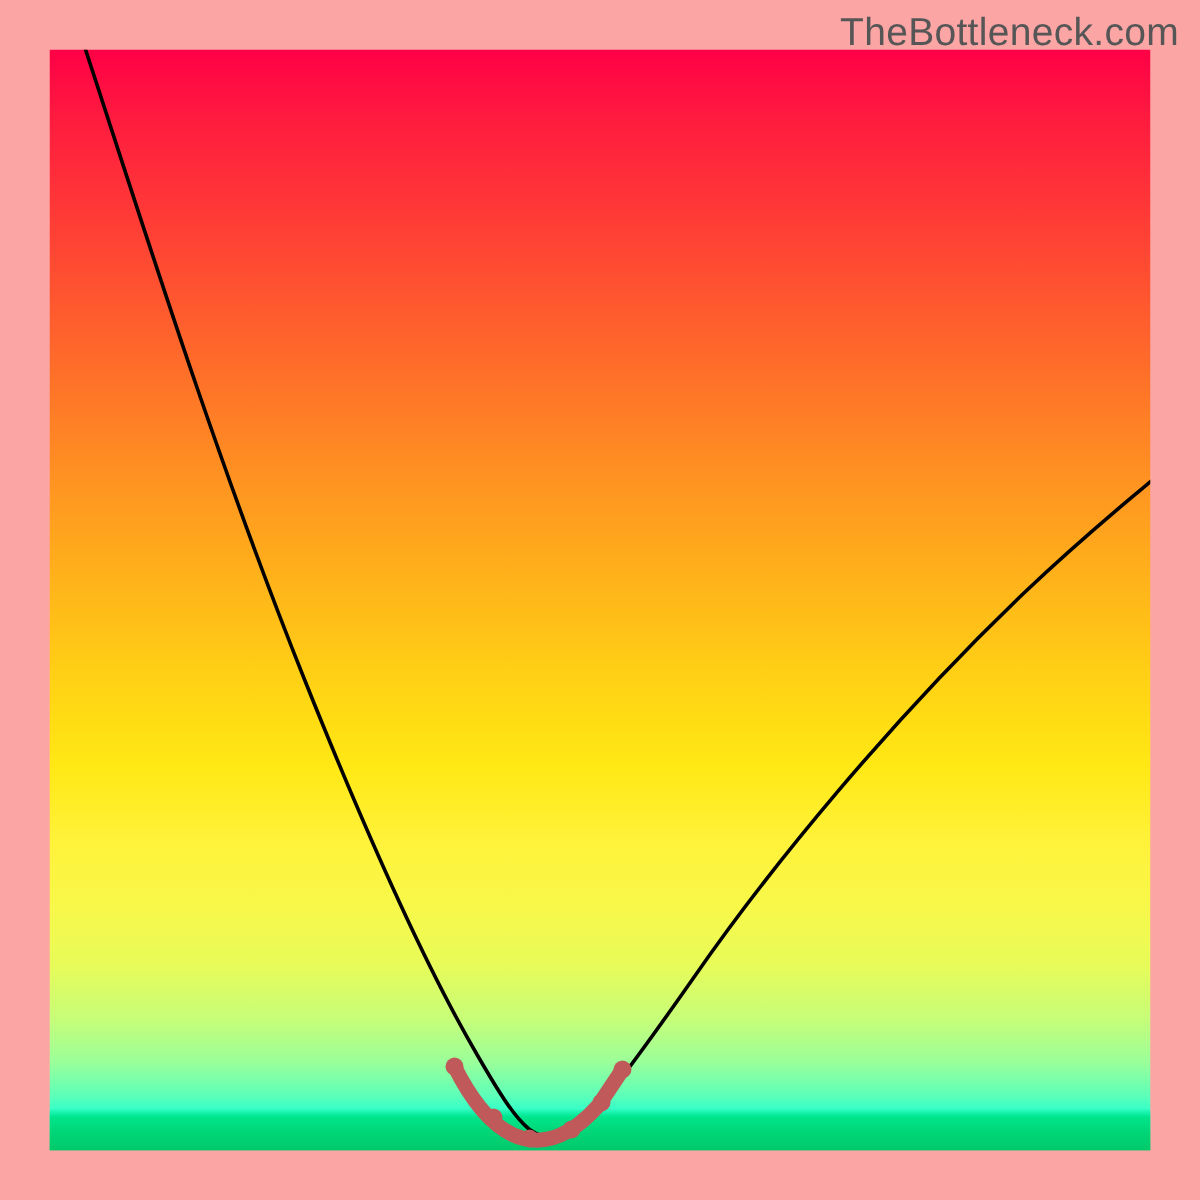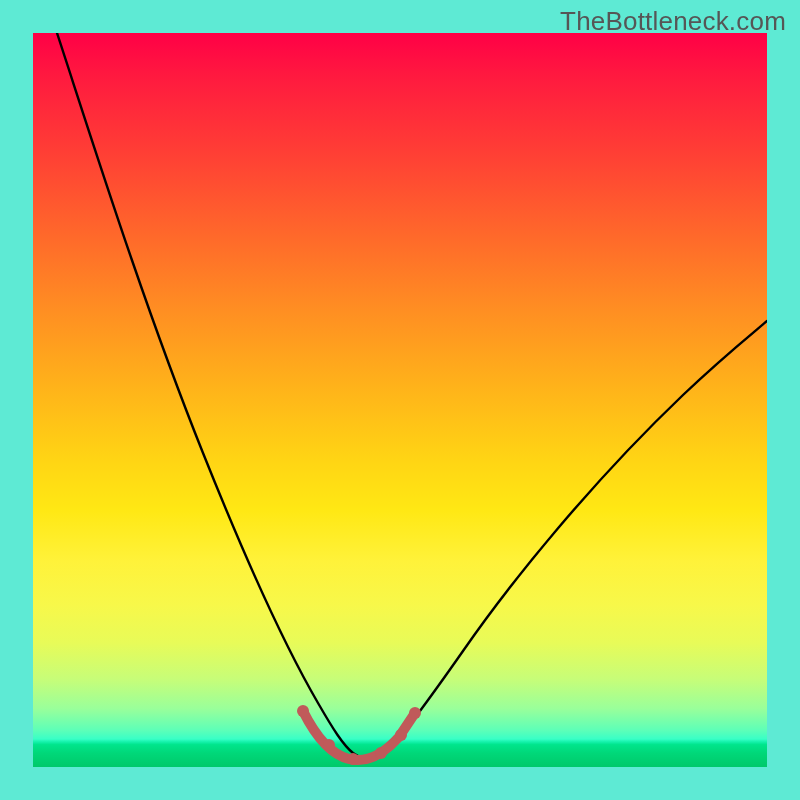--- a/index.html
+++ b/index.html
@@ -8,21 +8,21 @@
     width: 800px;
     height: 800px;
     background: #000;
     overflow: hidden;
     font-family: Arial, Helvetica, sans-serif;
   }
   .frame {
     position: relative;
     width: 800px;
     height: 800px;
-    background: #5eead4;
+    background: #fca5a5;
   }
   .watermark {
     position: absolute;
     top: 6px;
     right: 14px;
     color: #565656;
     font-size: 26px;
     font-weight: 500;
     letter-spacing: 0.2px;
     z-index: 3;

